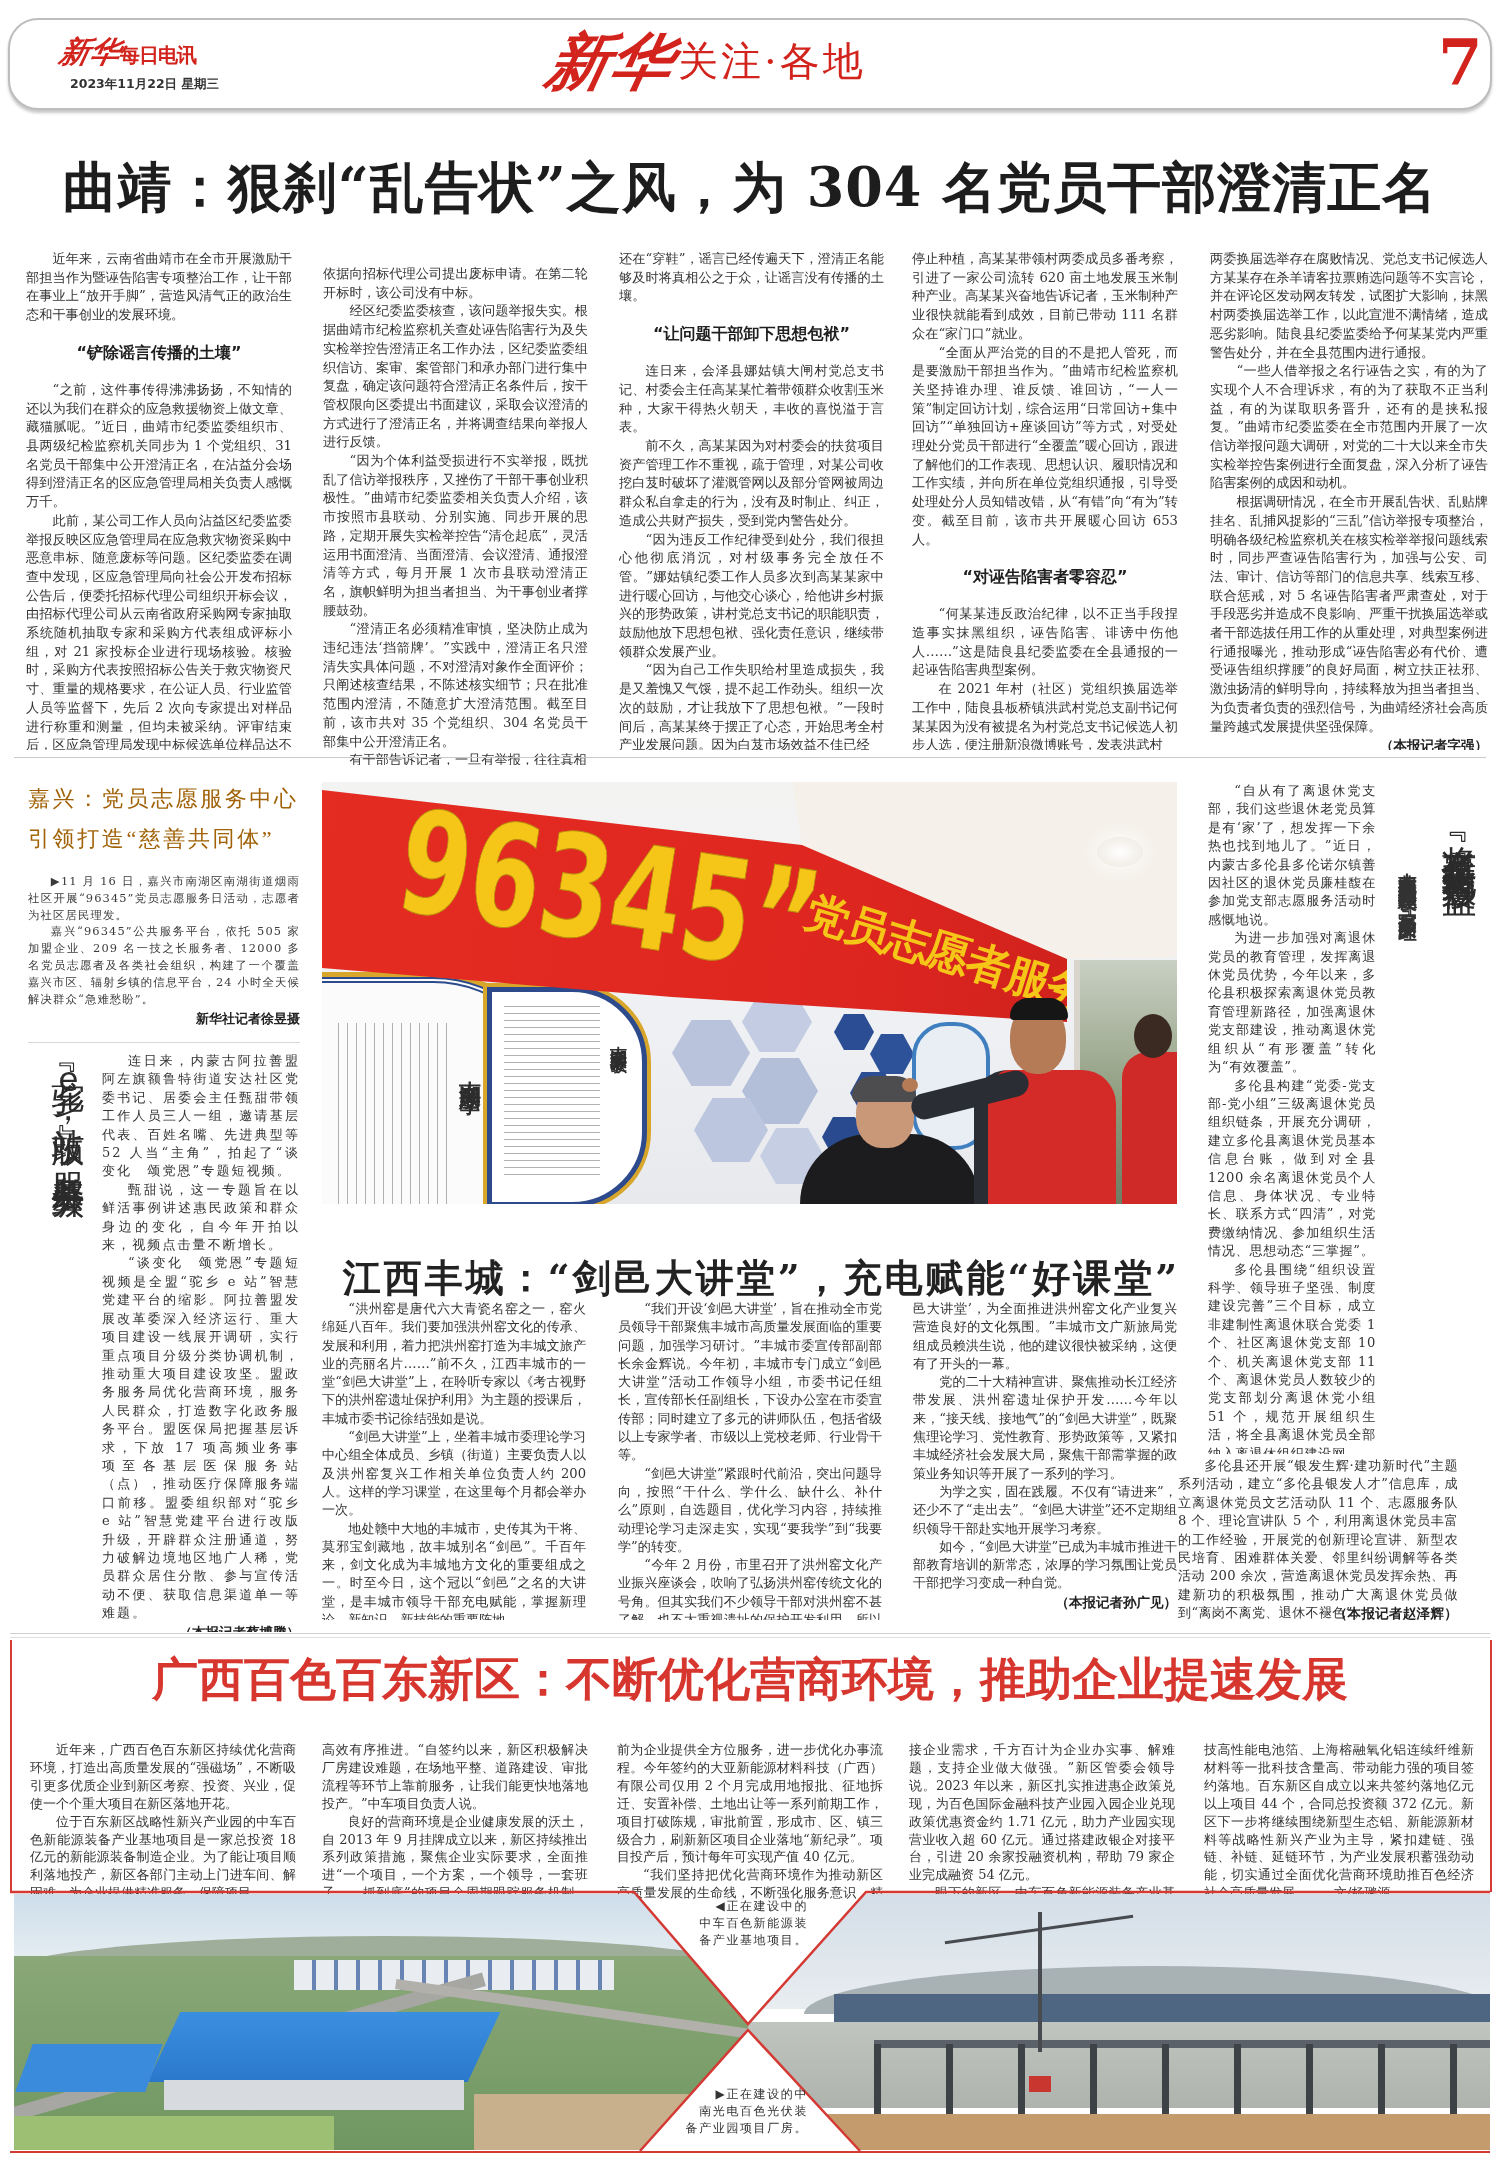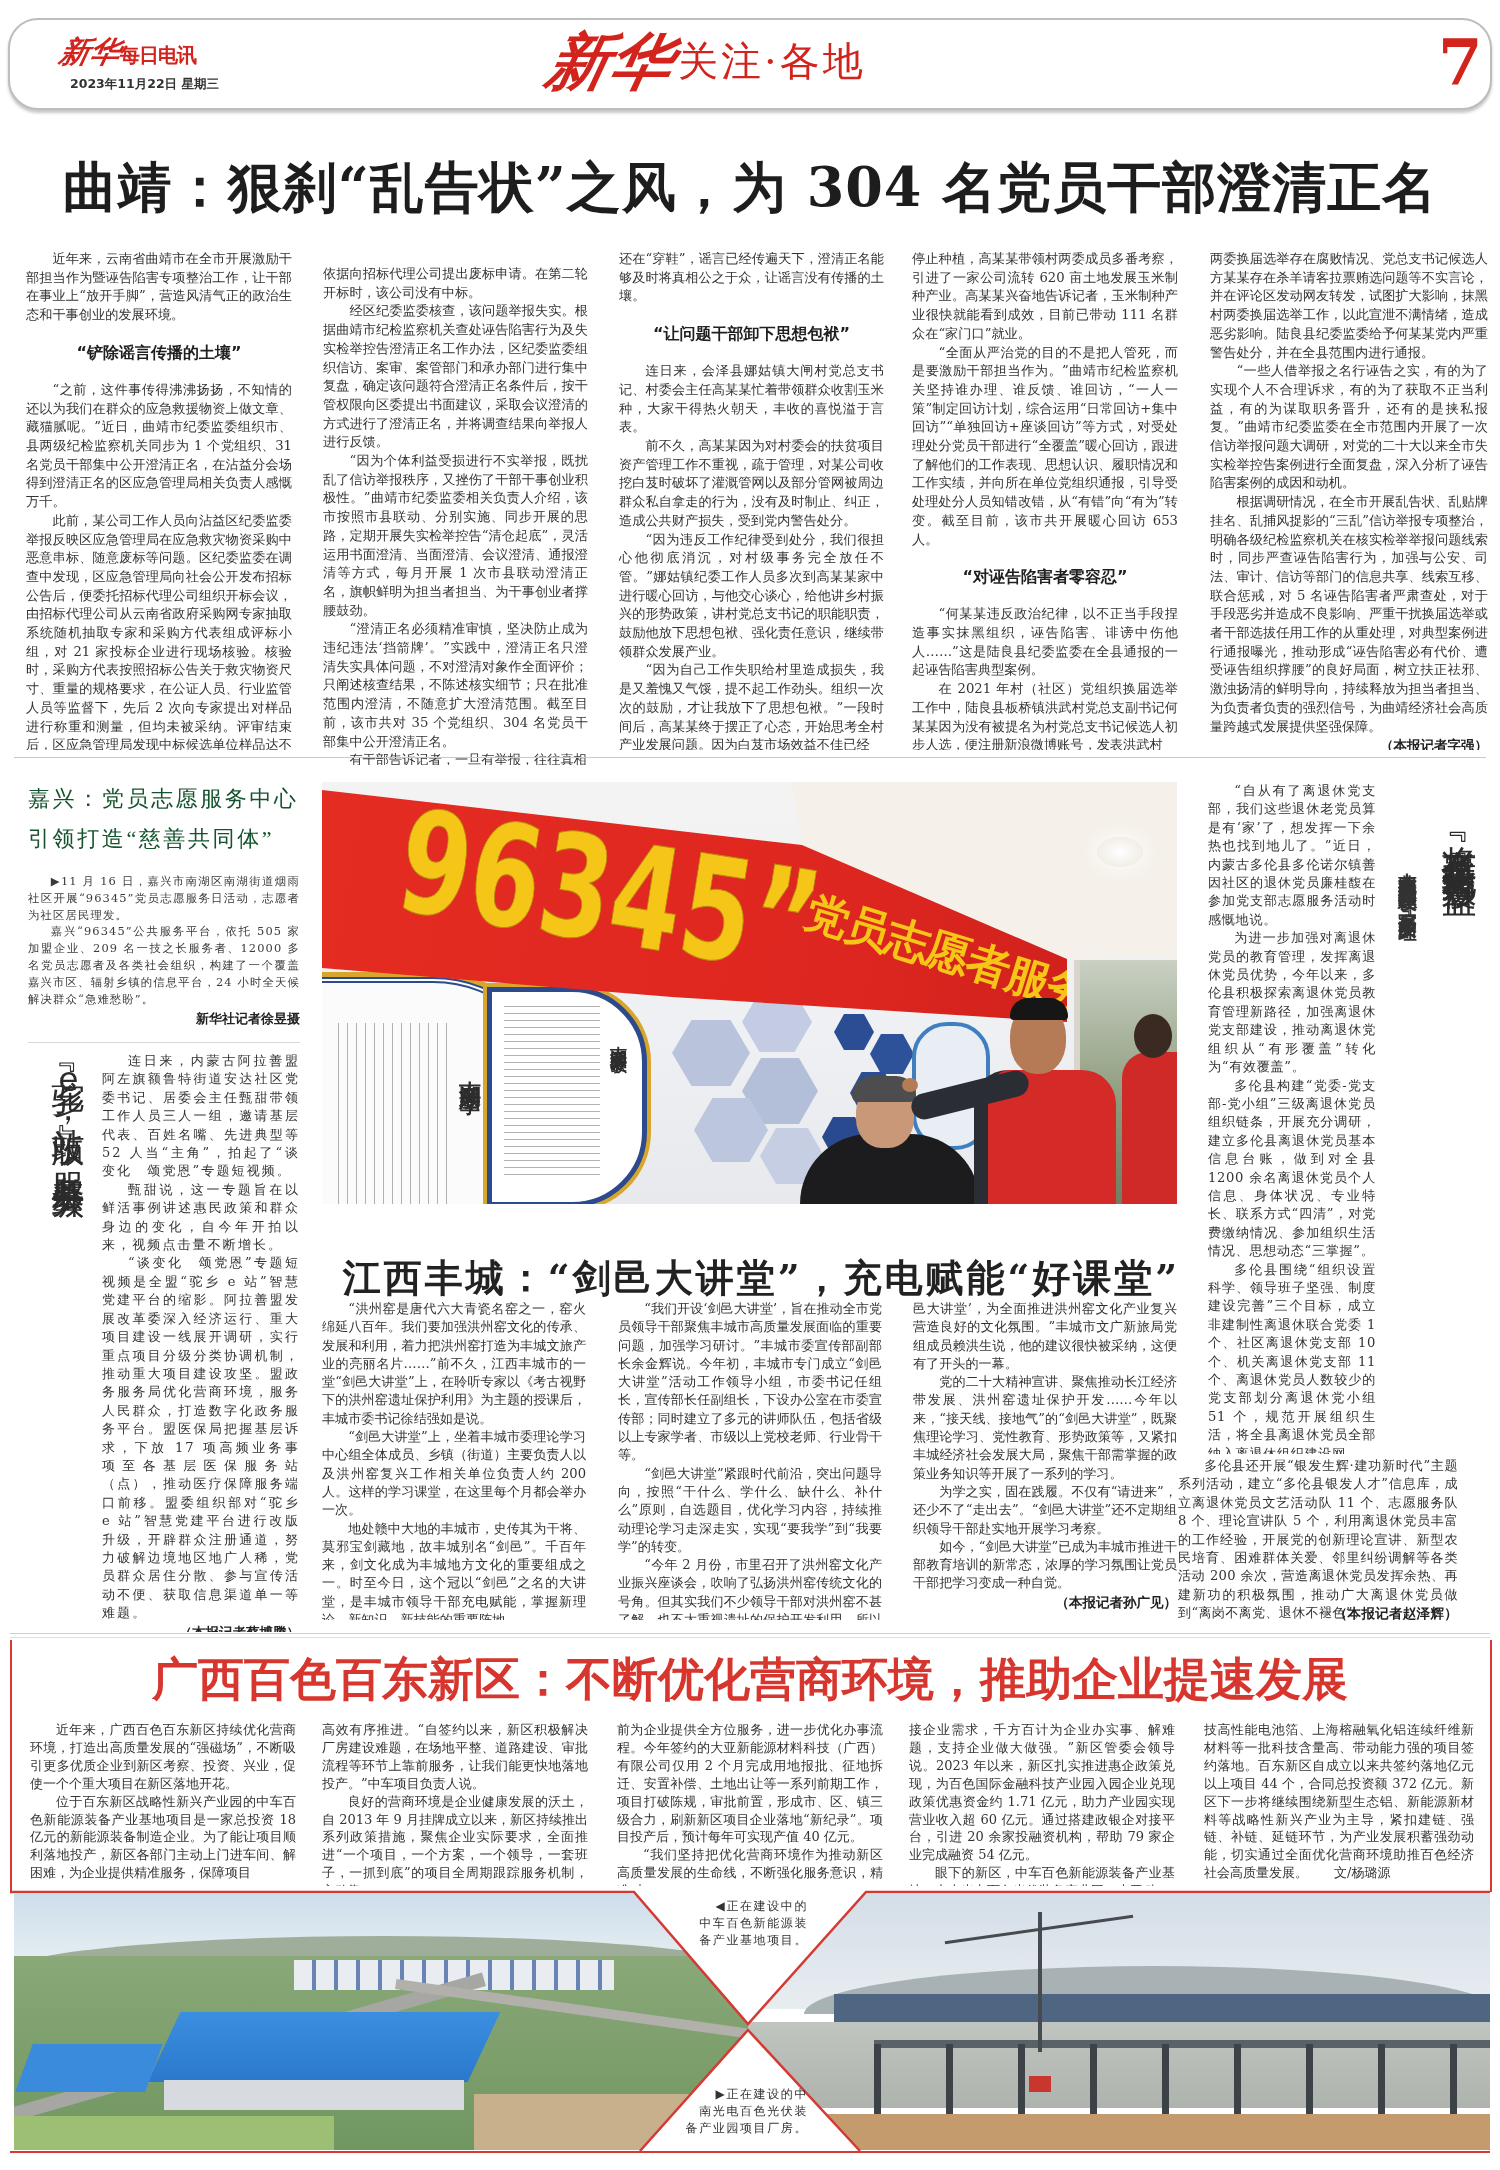--- a/index.html
+++ b/index.html
@@ -12,37 +12,37 @@
   
   .lead-headline{left:0;top:150px;width:1500px;text-align:center;font-family:"DejaVu Serif",serif;font-weight:900;font-size:54px;line-height:74px;color:#1d1d1d;letter-spacing:1px;}
   
   .col{position:absolute;overflow:hidden;font-size:13.2px;line-height:18.7px;color:#333;}
   .col p{margin:0;text-indent:2em;text-align:justify;}
   .col p.cont{text-indent:0;}
   .subhead{margin:18.7px 0;font-family:"DejaVu Sans",sans-serif;font-weight:bold;font-size:16px;line-height:18.7px;text-align:center;color:#1f1f1f;}
   .byline{text-align:right;font-family:"DejaVu Sans",sans-serif;font-weight:bold;font-size:13.5px;color:#222;}
   .rule{background:#c9c9c9;height:1px;}
   
-  .jx-head{font-family:"DejaVu Sans",sans-serif;font-size:22px;letter-spacing:2.6px;color:#14532d;white-space:nowrap;}
+  .jx-head{font-family:"DejaVu Sans",sans-serif;font-size:22px;letter-spacing:2.6px;color:#a16207;white-space:nowrap;}
   .jx-caption{font-size:11.4px;letter-spacing:1.1px;line-height:16.8px;color:#3a3a3a;}
   .jx-caption p{margin:0;text-indent:2em;text-align:justify;}
   
   .vhead{writing-mode:vertical-rl;font-family:"DejaVu Sans",sans-serif;color:#2b2b2b;}
   
   .photo{overflow:hidden;background:linear-gradient(180deg,#f3f3f2 0%,#eef0f3 60%,#e7e9ec 100%);}
   .hex{clip-path:polygon(25% 0,75% 0,100% 50%,75% 100%,25% 100%,0 50%);}
   
   .fc-head{left:322px;top:1240px;width:855px;text-align:center;font-family:"DejaVu Serif",serif;font-size:38px;letter-spacing:3px;line-height:52px;color:#222;white-space:nowrap;}
   .fc-col{font-size:13.1px;line-height:18.3px;}
   
   .dl-col{font-size:13.1px;letter-spacing:0.7px;line-height:18.4px;}
   
   .bd-box{left:10px;top:1640px;width:1478px;height:252px;border-left:2px solid #d43a33;border-right:2px solid #d43a33;}
   .bd-head{left:0;top:1648px;width:1500px;text-align:center;font-size:46px;line-height:62px;color:#d7362f;font-weight:bold;white-space:nowrap;}
-  .bd-col{font-size:13px;line-height:17.9px;}
+  .bd-col{font-size:13px;line-height:17.9px;margin-top:20px;}
   .bd-caption{font-size:12px;letter-spacing:1.6px;line-height:17px;color:#333;text-align:right;width:128px;}
 </style>
 </head>
 <body>
 
 <div id="page">
 
   <div class="abs masthead">
     <div class="abs" style="left:50px;top:12px;white-space:nowrap;">
       <span class="script" style="font-size:30px;">新华</span><span class="red" style="font-family:'DejaVu Sans',sans-serif;font-weight:bold;font-size:20px;letter-spacing:-1px;">每日电讯</span>

